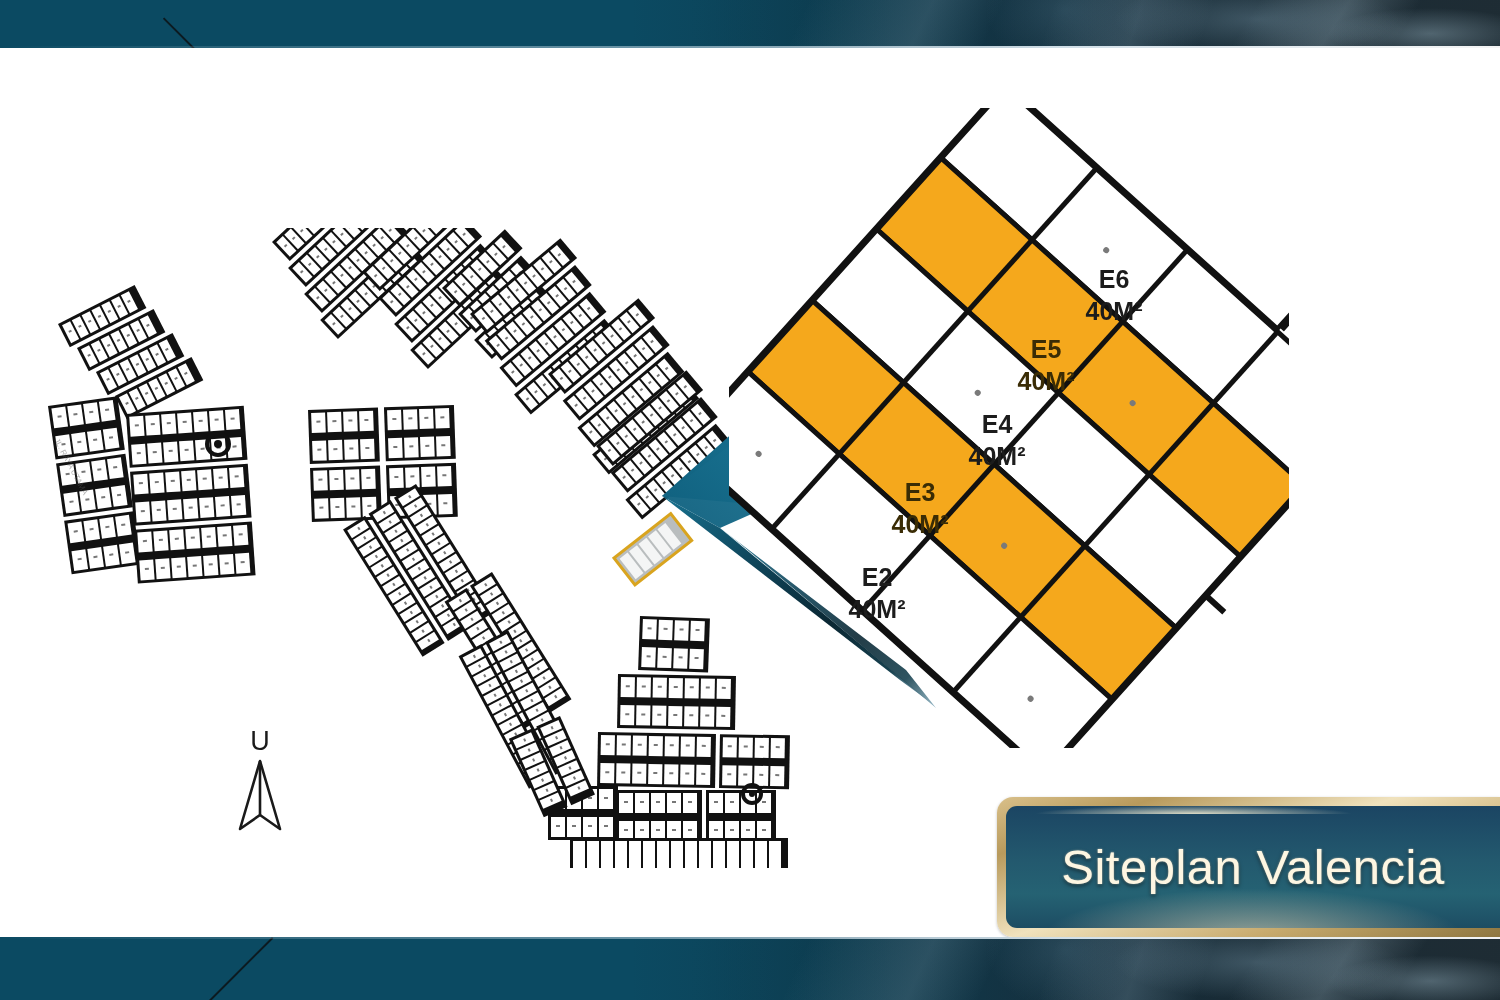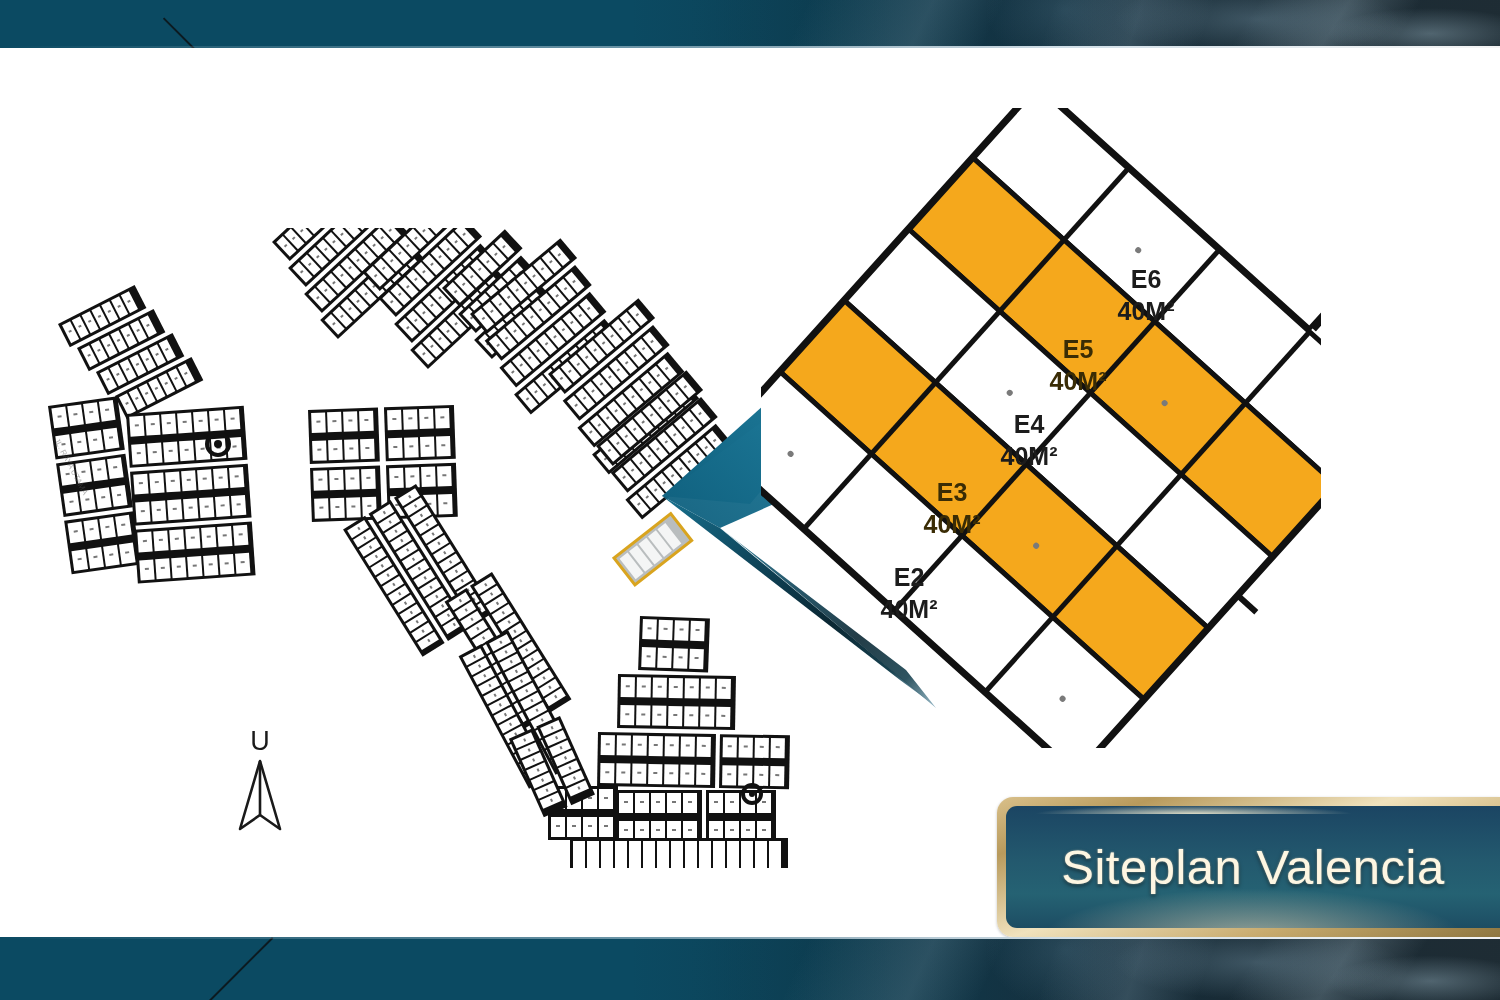--- a/index.html
+++ b/index.html
@@ -110,21 +110,21 @@
     position: absolute;
     left: 600px; top: 250px;
     width: 420px; height: 430px;
     pointer-events: none;
   }
   #zoom-cone svg { display: block; width: 100%; height: 100%; }
 
   
   #detail-diagram {
     position: absolute;
-    left: 761px; top: 60px;
+    left: 729px; top: 60px;
     width: 560px; height: 640px;
   }
   #detail-diagram svg { display: block; width: 100%; height: 100%; }
 
   .plot-label {
     font-family: "Liberation Sans", sans-serif;
     font-weight: bold;
     font-size: 25px;
     fill: #1c1c1c;
   }

